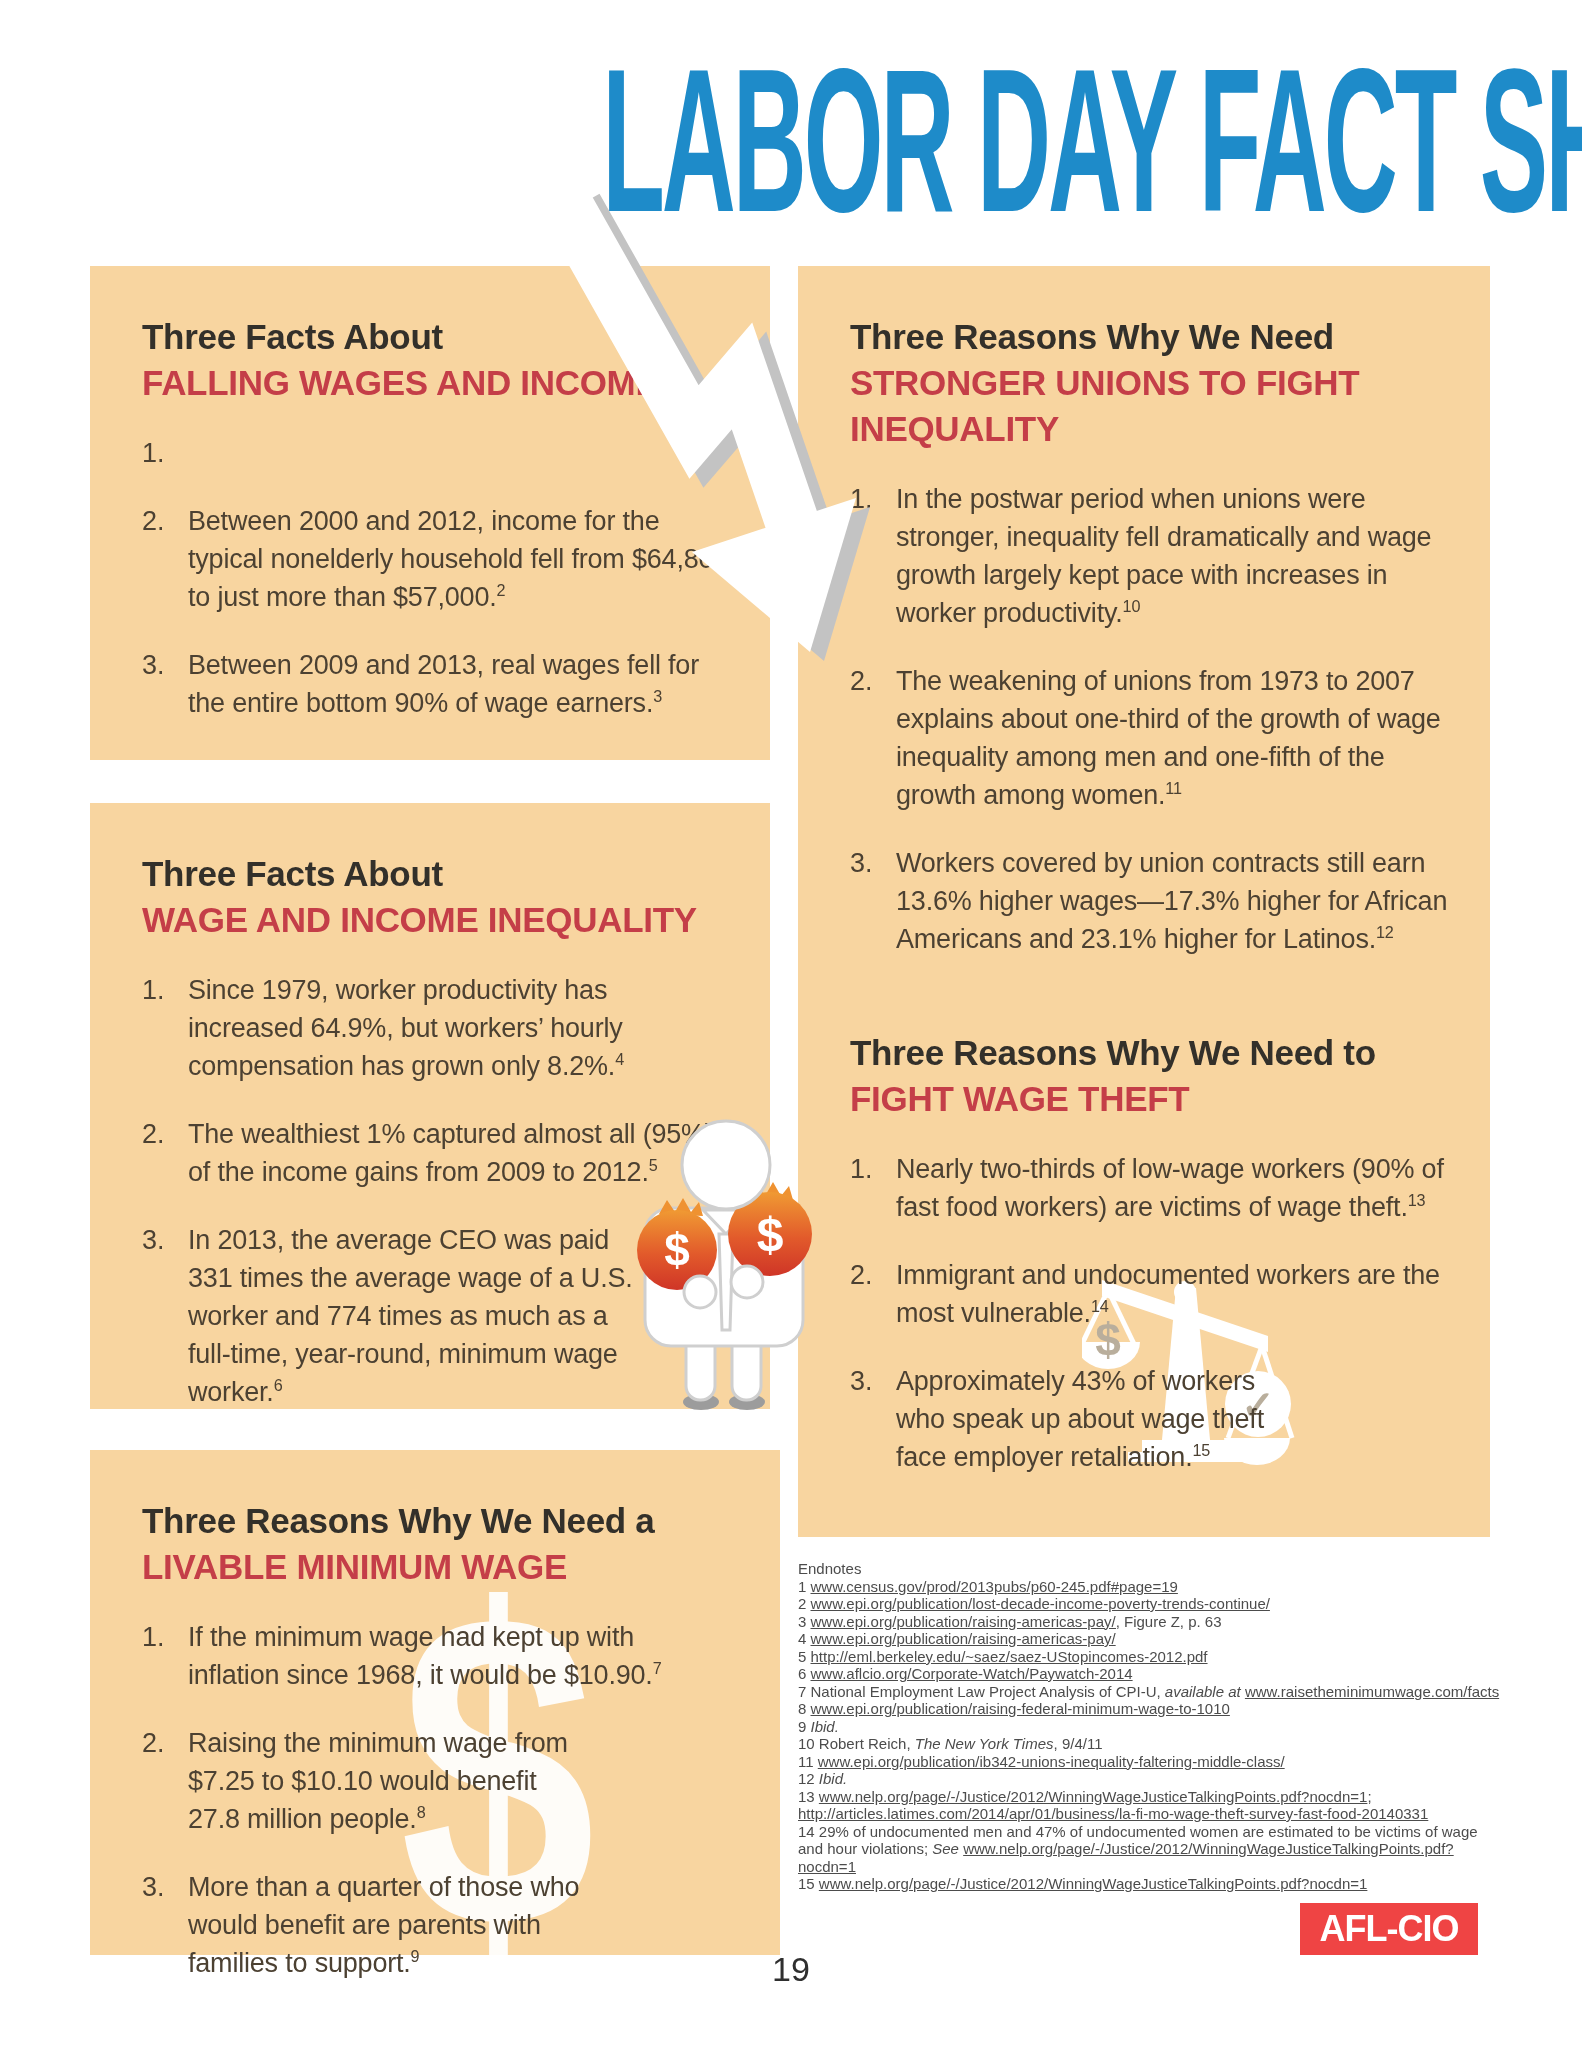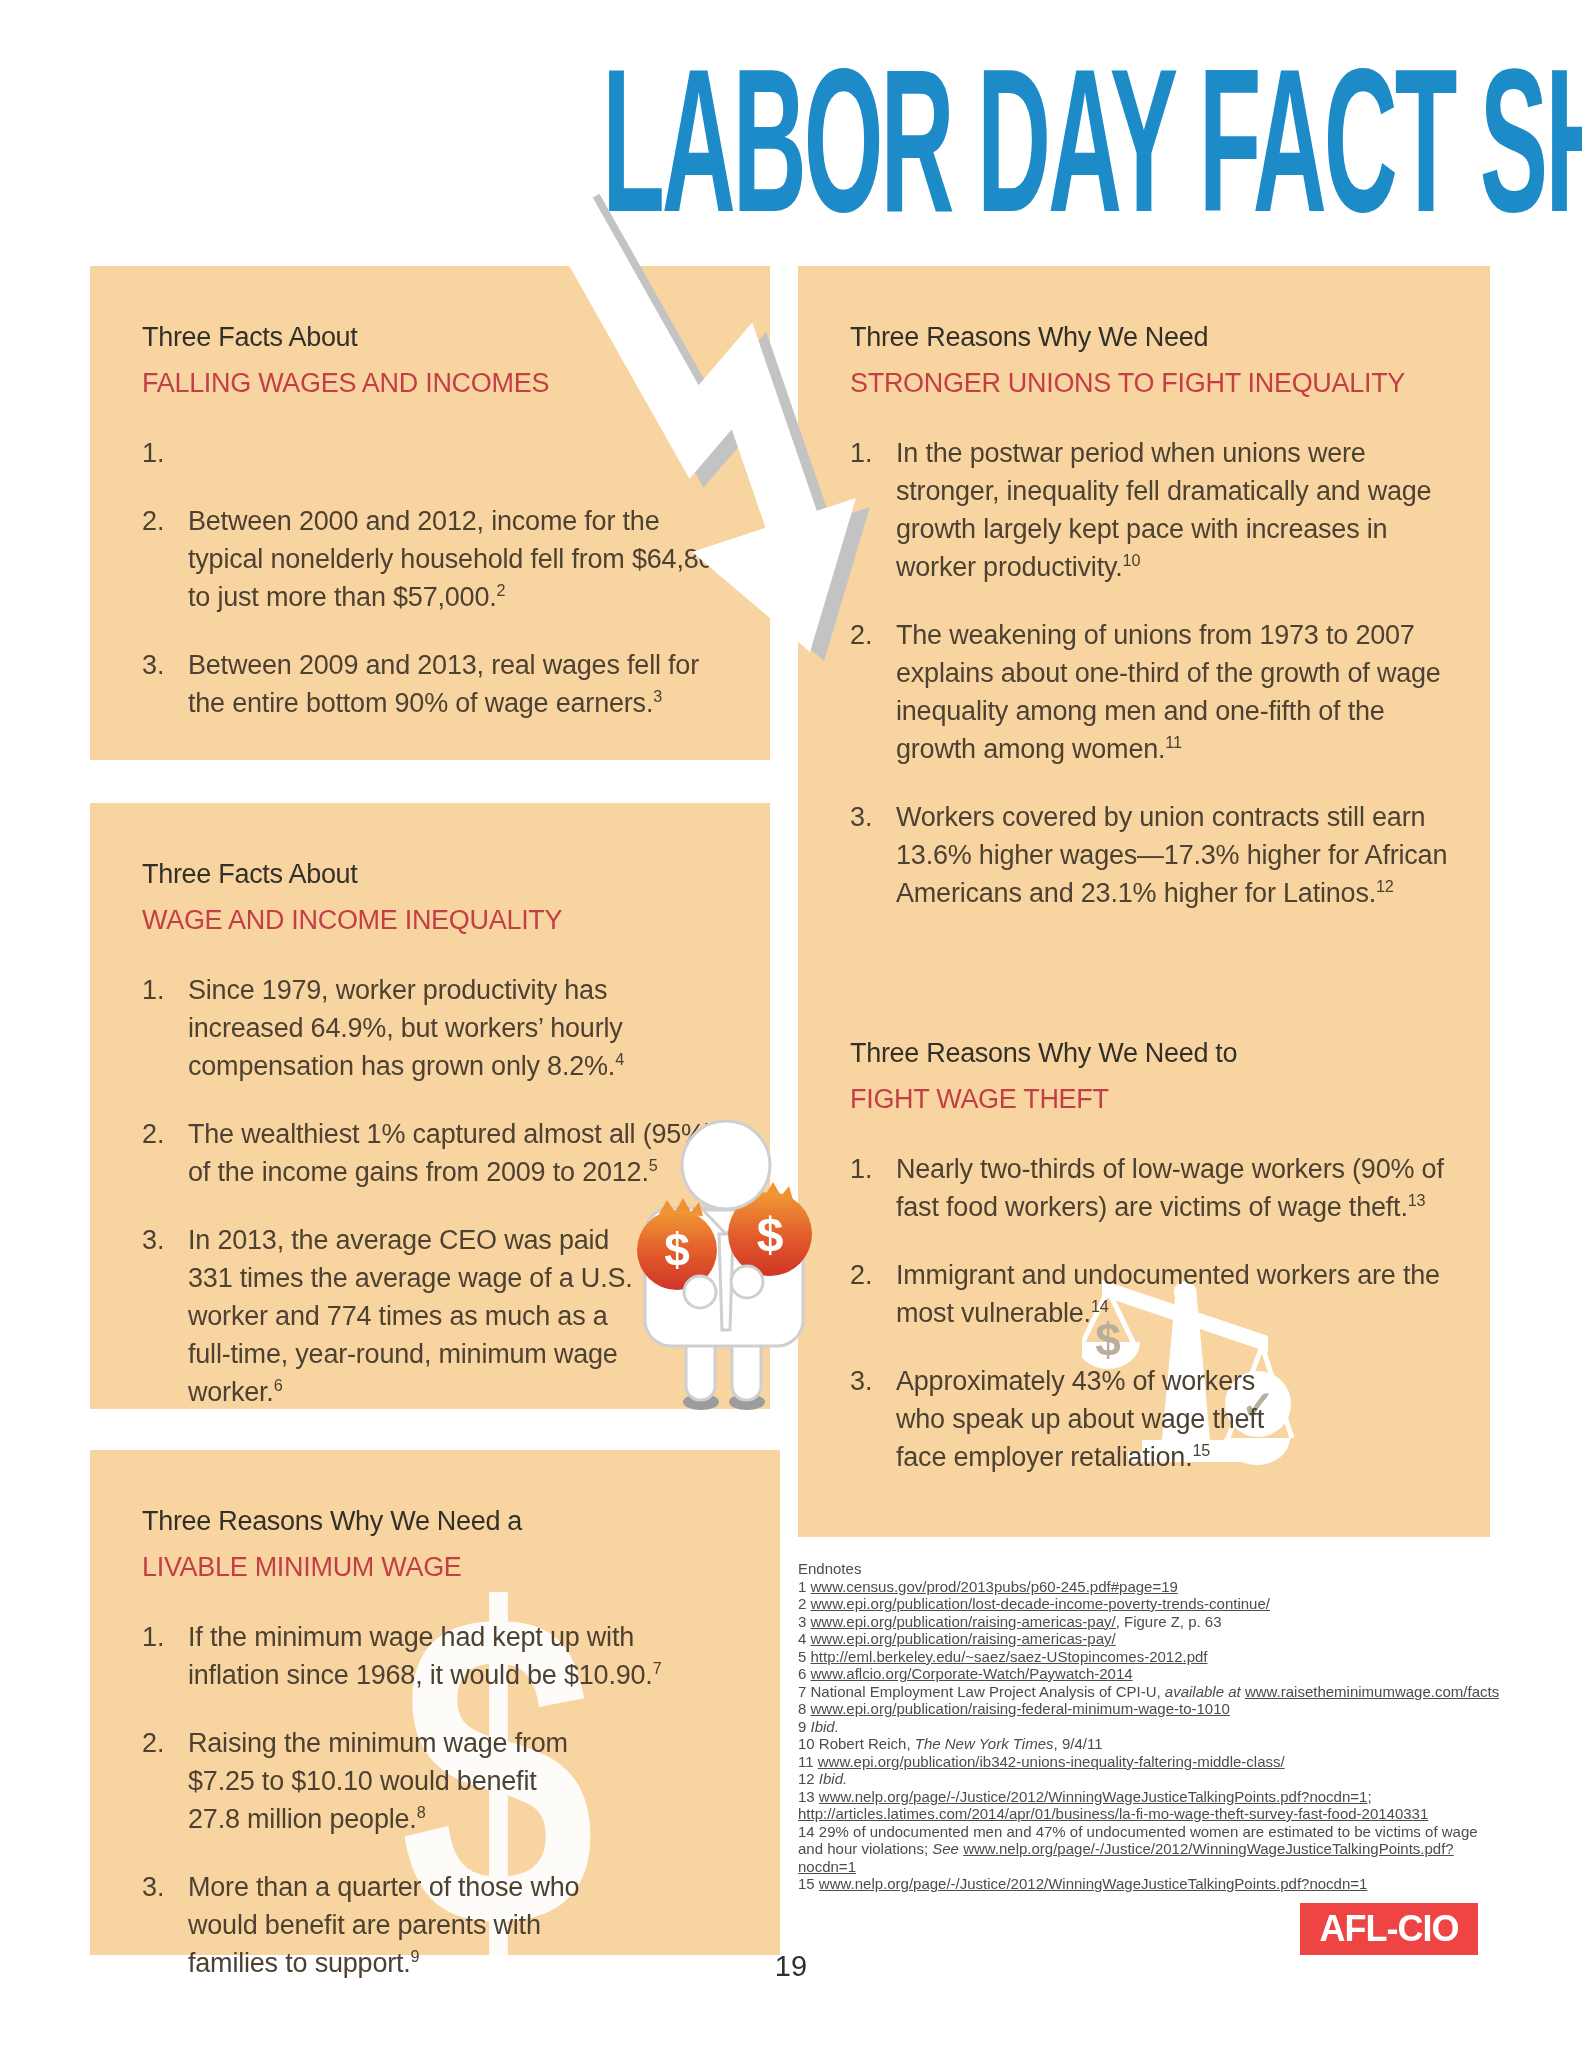--- a/index.html
+++ b/index.html
@@ -18,21 +18,21 @@
   
   .box{
     position:absolute;background:#f8d5a0;box-sizing:border-box;
     padding:48px 40px 0 52px;
   }
   .b-falling   {left:90px; top:266px; width:680px;height:494px;}
   .b-inequality{left:90px; top:803px; width:680px;height:606px;}
   .b-minwage   {left:90px; top:1450px;width:690px;height:505px;}
   .b-unions    {left:798px;top:266px; width:692px;height:736px;}
   .b-wagetheft {left:798px;top:982px; width:692px;height:555px;}
-  .box h2{margin:0 0 28px 0;font-size:27px;line-height:46px;font-weight:normal;color:#33302a;letter-spacing:-0.3px;}
+  .box h2{margin:0 0 28px 0;font-size:35px;line-height:46px;font-weight:bold;color:#33302a;letter-spacing:-0.3px;}
   .box h2 .red{display:block;color:#c43e48;}
   .item{display:flex;margin-bottom:30px;position:relative;z-index:2;}
   .item .num{flex:none;width:46px;font-size:27px;line-height:38px;color:#4c4132;}
   .item .txt{font-size:27px;line-height:38px;color:#4c4132;letter-spacing:-0.2px;}
   .item .txt sup{font-size:60%;line-height:0;}
   .b-falling   .item:nth-child(1) .txt{max-width:470px;}
   .b-inequality .item:nth-child(1) .txt{max-width:480px;}
   .b-inequality .item:nth-child(3) .txt{max-width:450px;}
   .b-minwage   .item:nth-child(1) .txt{max-width:530px;}
   .b-minwage   .item:nth-child(2) .txt{max-width:380px;}
@@ -54,21 +54,21 @@
   }
   .endnotes .note{margin:0;}
   .endnotes .link{text-decoration:underline;cursor:pointer;}
   .endnotes em{font-style:italic;}
   
   .logo{
     position:absolute;left:1300px;top:1903px;width:178px;height:52px;
     background:#ef4444;color:#ffffff;display:flex;align-items:center;justify-content:center;
     font-size:36px;font-weight:bold;letter-spacing:-1px;
   }
-  .page-number{position:absolute;left:0;top:1950px;width:100%;text-align:center;font-size:29px;color:#2f2f2f;}
+  .page-number{position:absolute;left:0;top:1950px;width:100%;text-align:center;font-size:34px;color:#2f2f2f;}
 </style>
 </head>
 <body>
 
 <div class="page">
 
   <div class="title-wrap">
     <div class="title">LABOR DAY FACT SHEET</div>
   </div>
 

